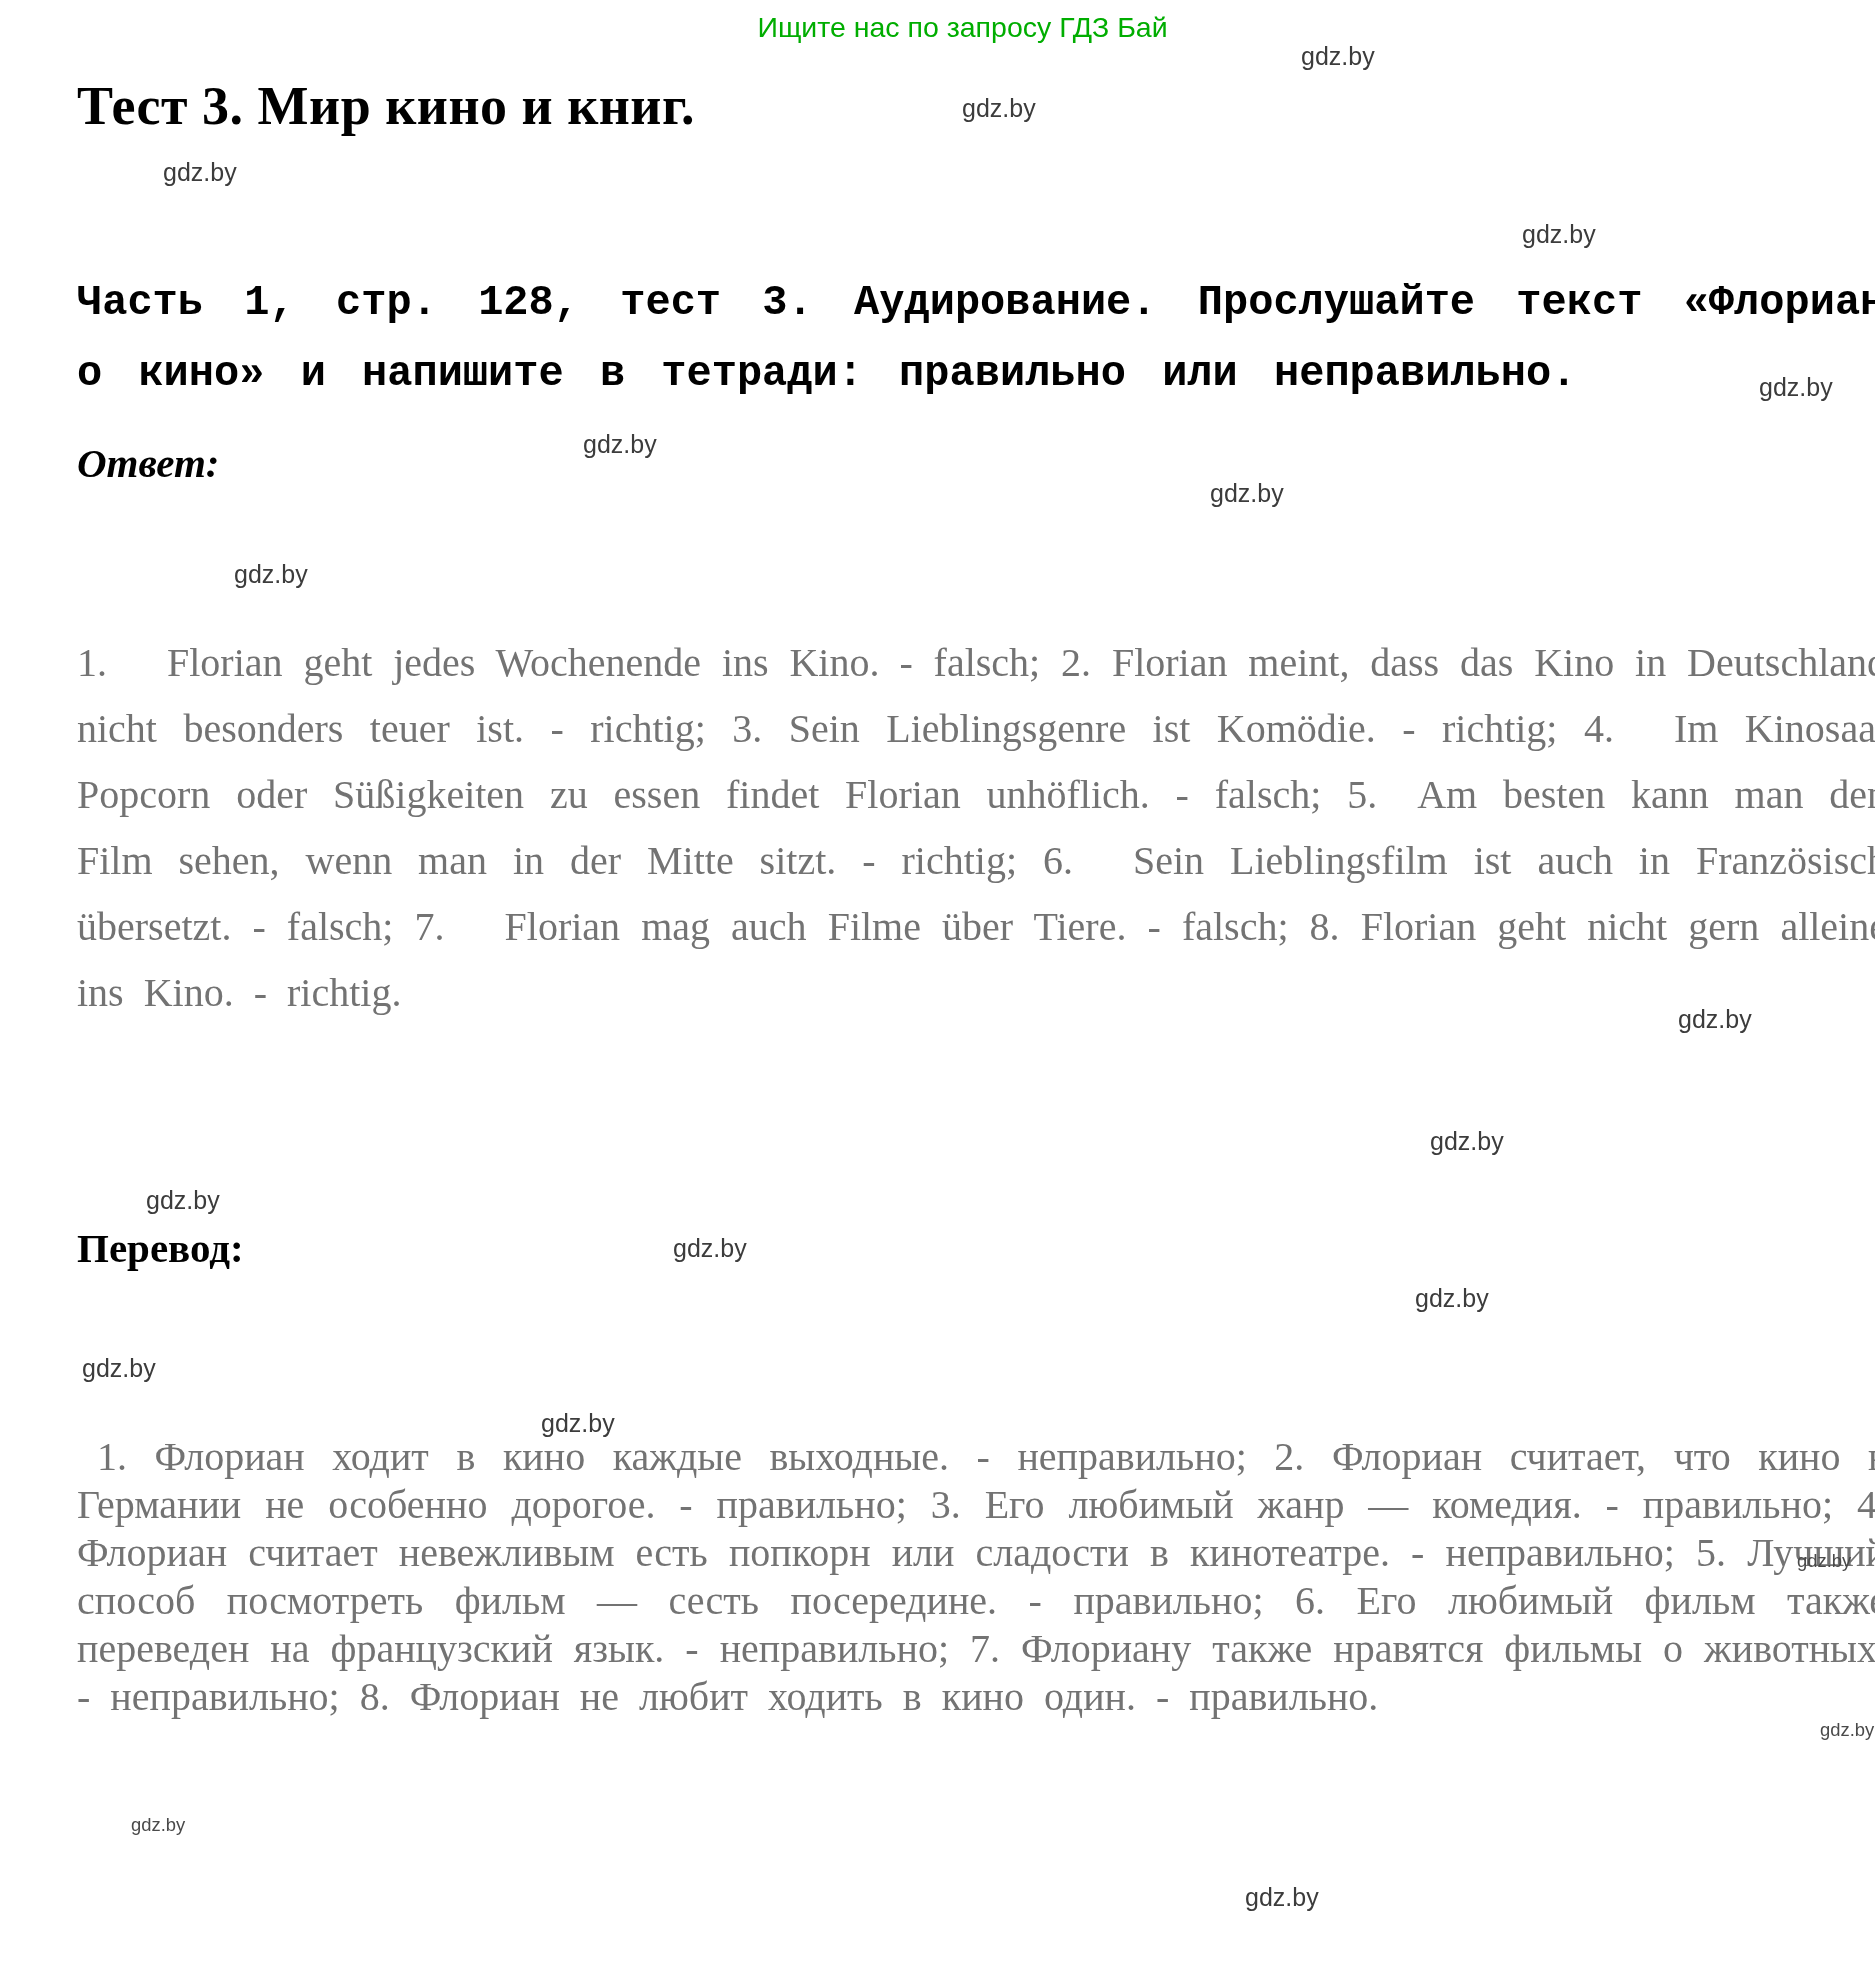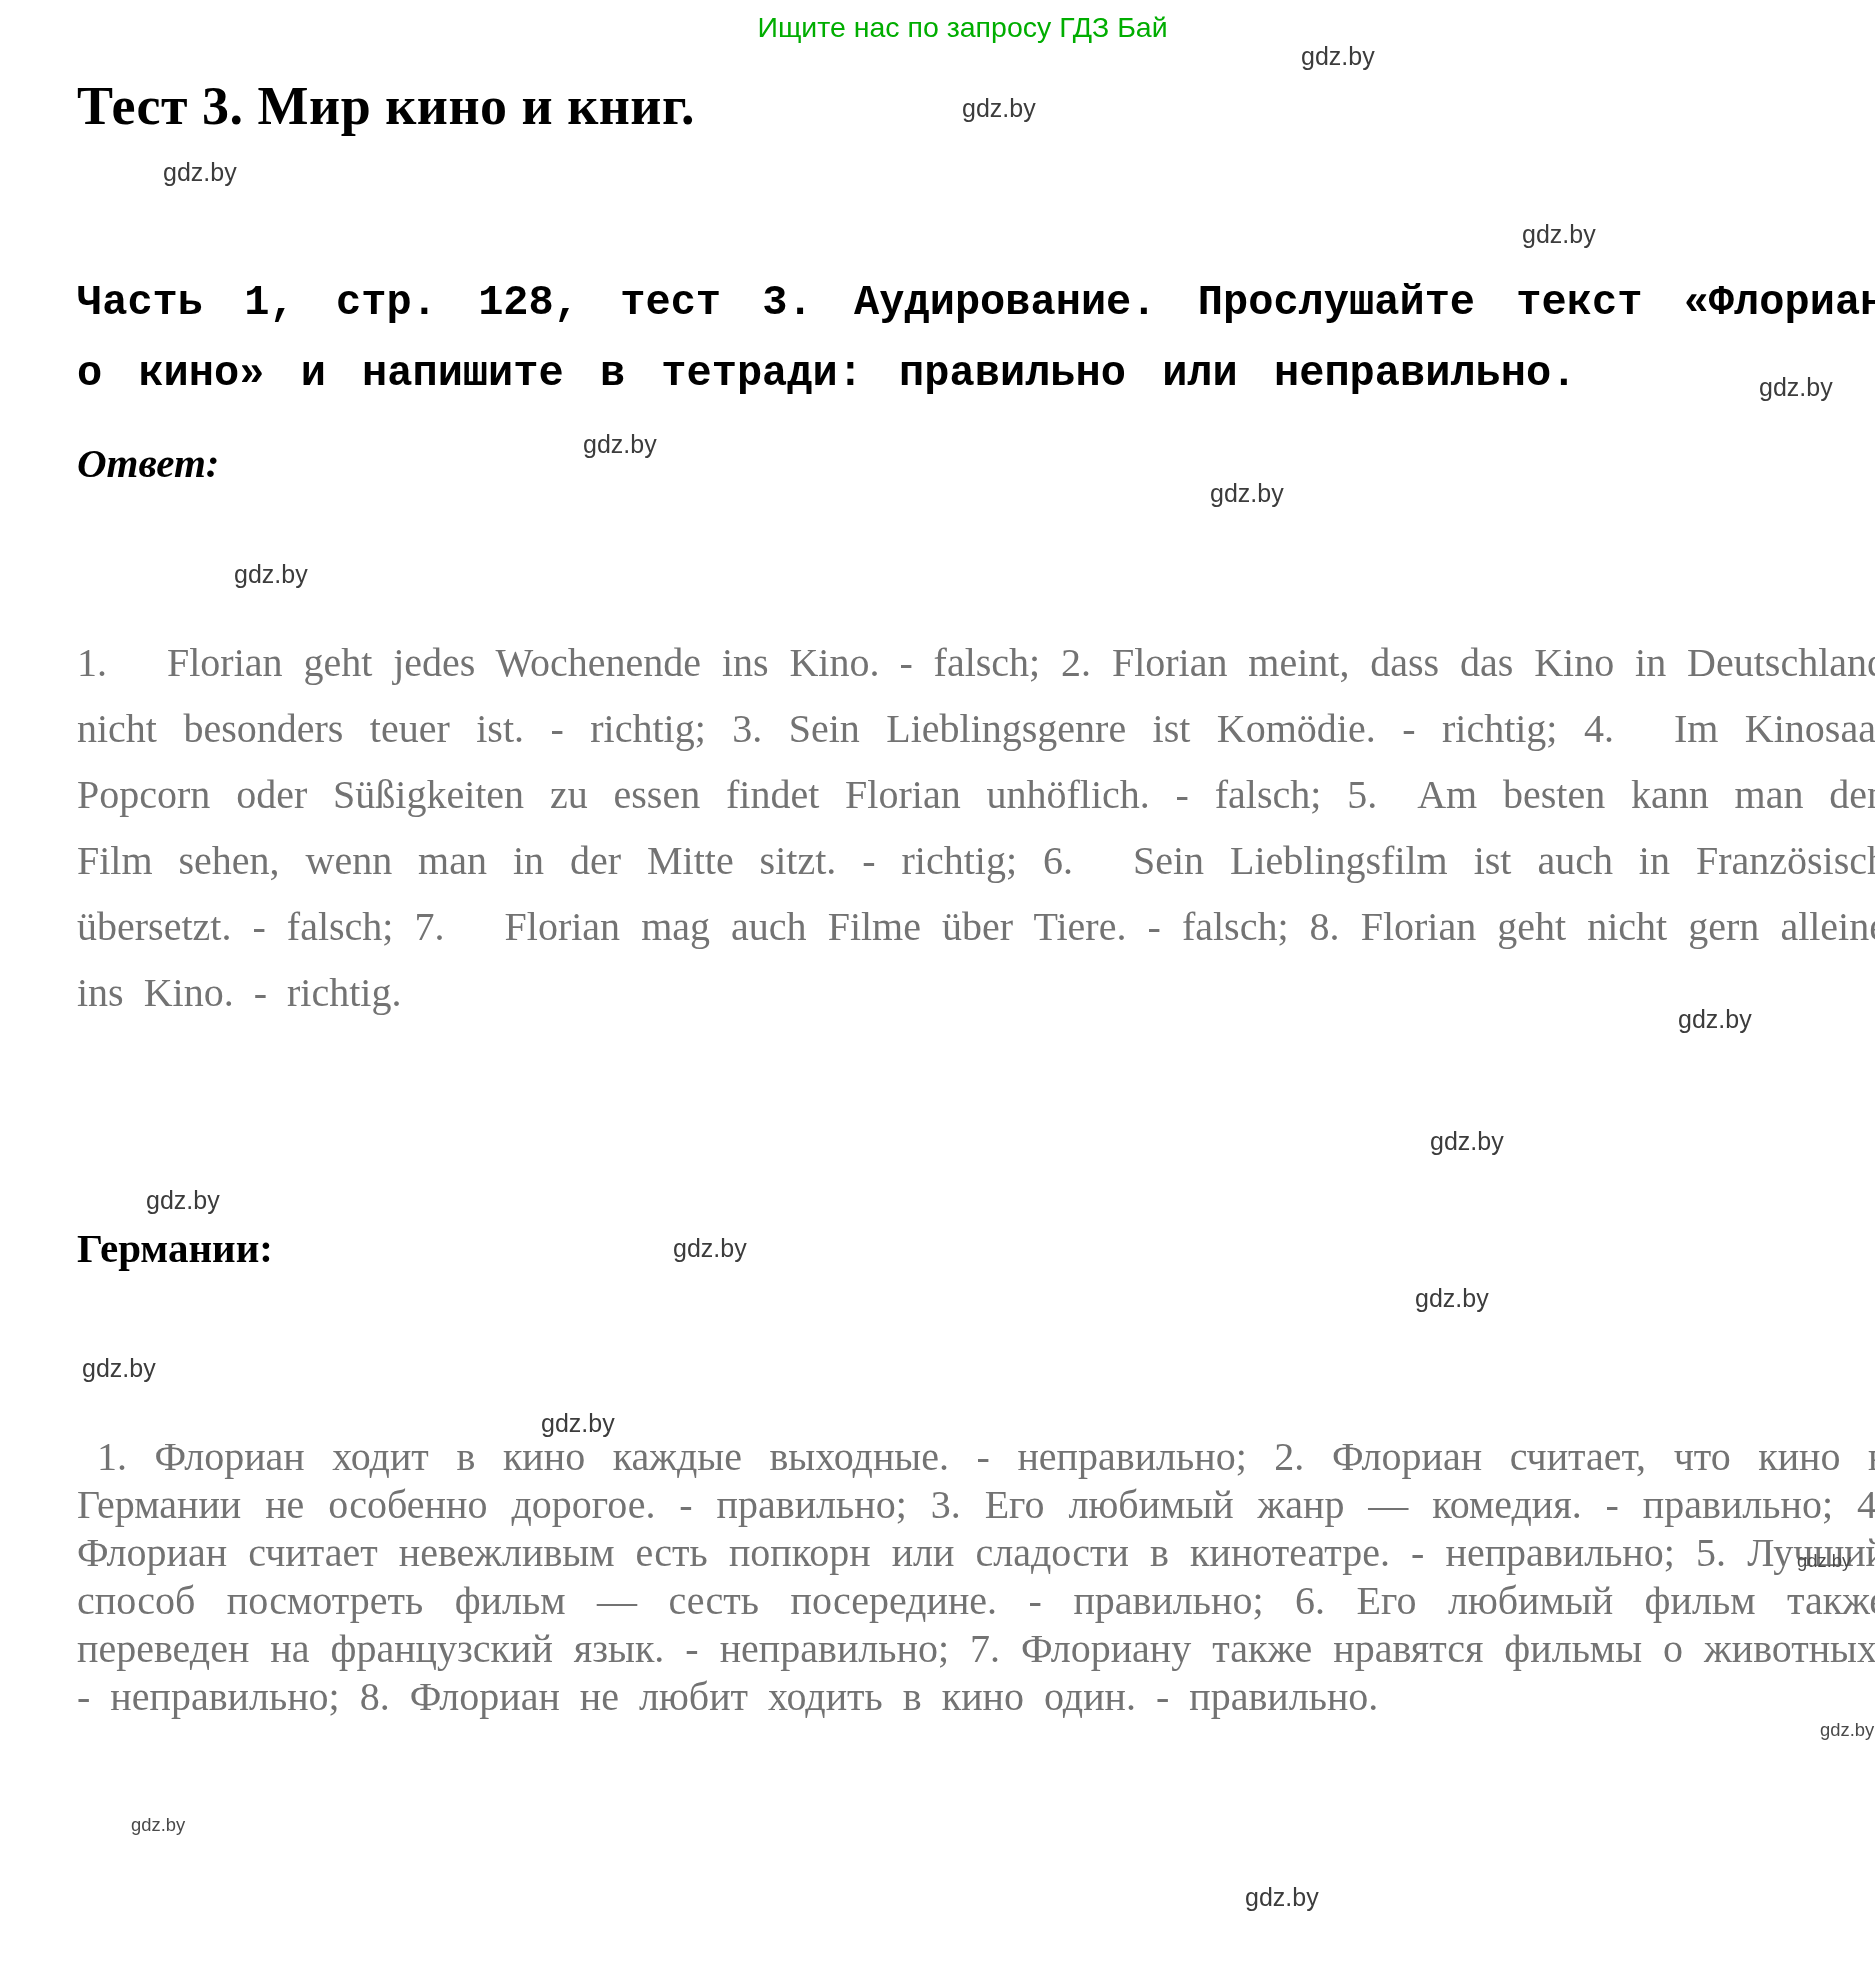--- a/index.html
+++ b/index.html
@@ -85,21 +85,21 @@
   <div class="promo">Ищите нас по запросу ГДЗ Бай</div>
 
   <h1 class="title">Тест 3. Мир кино и книг.</h1>
 
   <div class="heading">Часть 1, стр. 128, тест 3. Аудирование. Прослушайте текст «Флориан о кино» и напишите в тетради: правильно или неправильно.</div>
 
   <div class="label answer-label">Ответ:</div>
 
   <div class="body-text german">1.  Florian geht jedes Wochenende ins Kino. - falsch; 2. Florian meint, dass das Kino in Deutschland nicht besonders teuer ist. - richtig; 3. Sein Lieblingsgenre ist Komödie. - richtig; 4.  Im Kinosaal Popcorn oder Süßigkeiten zu essen findet Florian unhöflich. - falsch; 5. Am besten kann man den Film sehen, wenn man in der Mitte sitzt. - richtig; 6.  Sein Lieblingsfilm ist auch in Französisch übersetzt. - falsch; 7.  Florian mag auch Filme über Tiere. - falsch; 8. Florian geht nicht gern alleine ins Kino. - richtig.</div>
 
-  <div class="label translation-label">Германии:</div>
+  <div class="label translation-label">Перевод:</div>
 
   <div class="body-text russian"> 1. Флориан ходит в кино каждые выходные. - неправильно; 2. Флориан считает, что кино в Германии не особенно дорогое. - правильно; 3. Его любимый жанр — комедия. - правильно; 4. Флориан считает невежливым есть попкорн или сладости в кинотеатре. - неправильно; 5. Лучший способ посмотреть фильм — сесть посередине. - правильно; 6. Его любимый фильм также переведен на французский язык. - неправильно; 7. Флориану также нравятся фильмы о животных. - неправильно; 8. Флориан не любит ходить в кино один. - правильно.</div>
 
   <div class="footer">
     <span class="f-blue">gdz by</span><span class="f-sep">//</span><span class="f-purple">гдз бай</span><span class="f-sep">//</span><span class="f-purple">гдз by</span>
   </div>
 
   <div class="wm-layer">
       <div class="watermark" style="left: 1276px; top: 42px;">gdz.by</div>
       <div class="watermark" style="left: 937px; top: 94px;">gdz.by</div>

